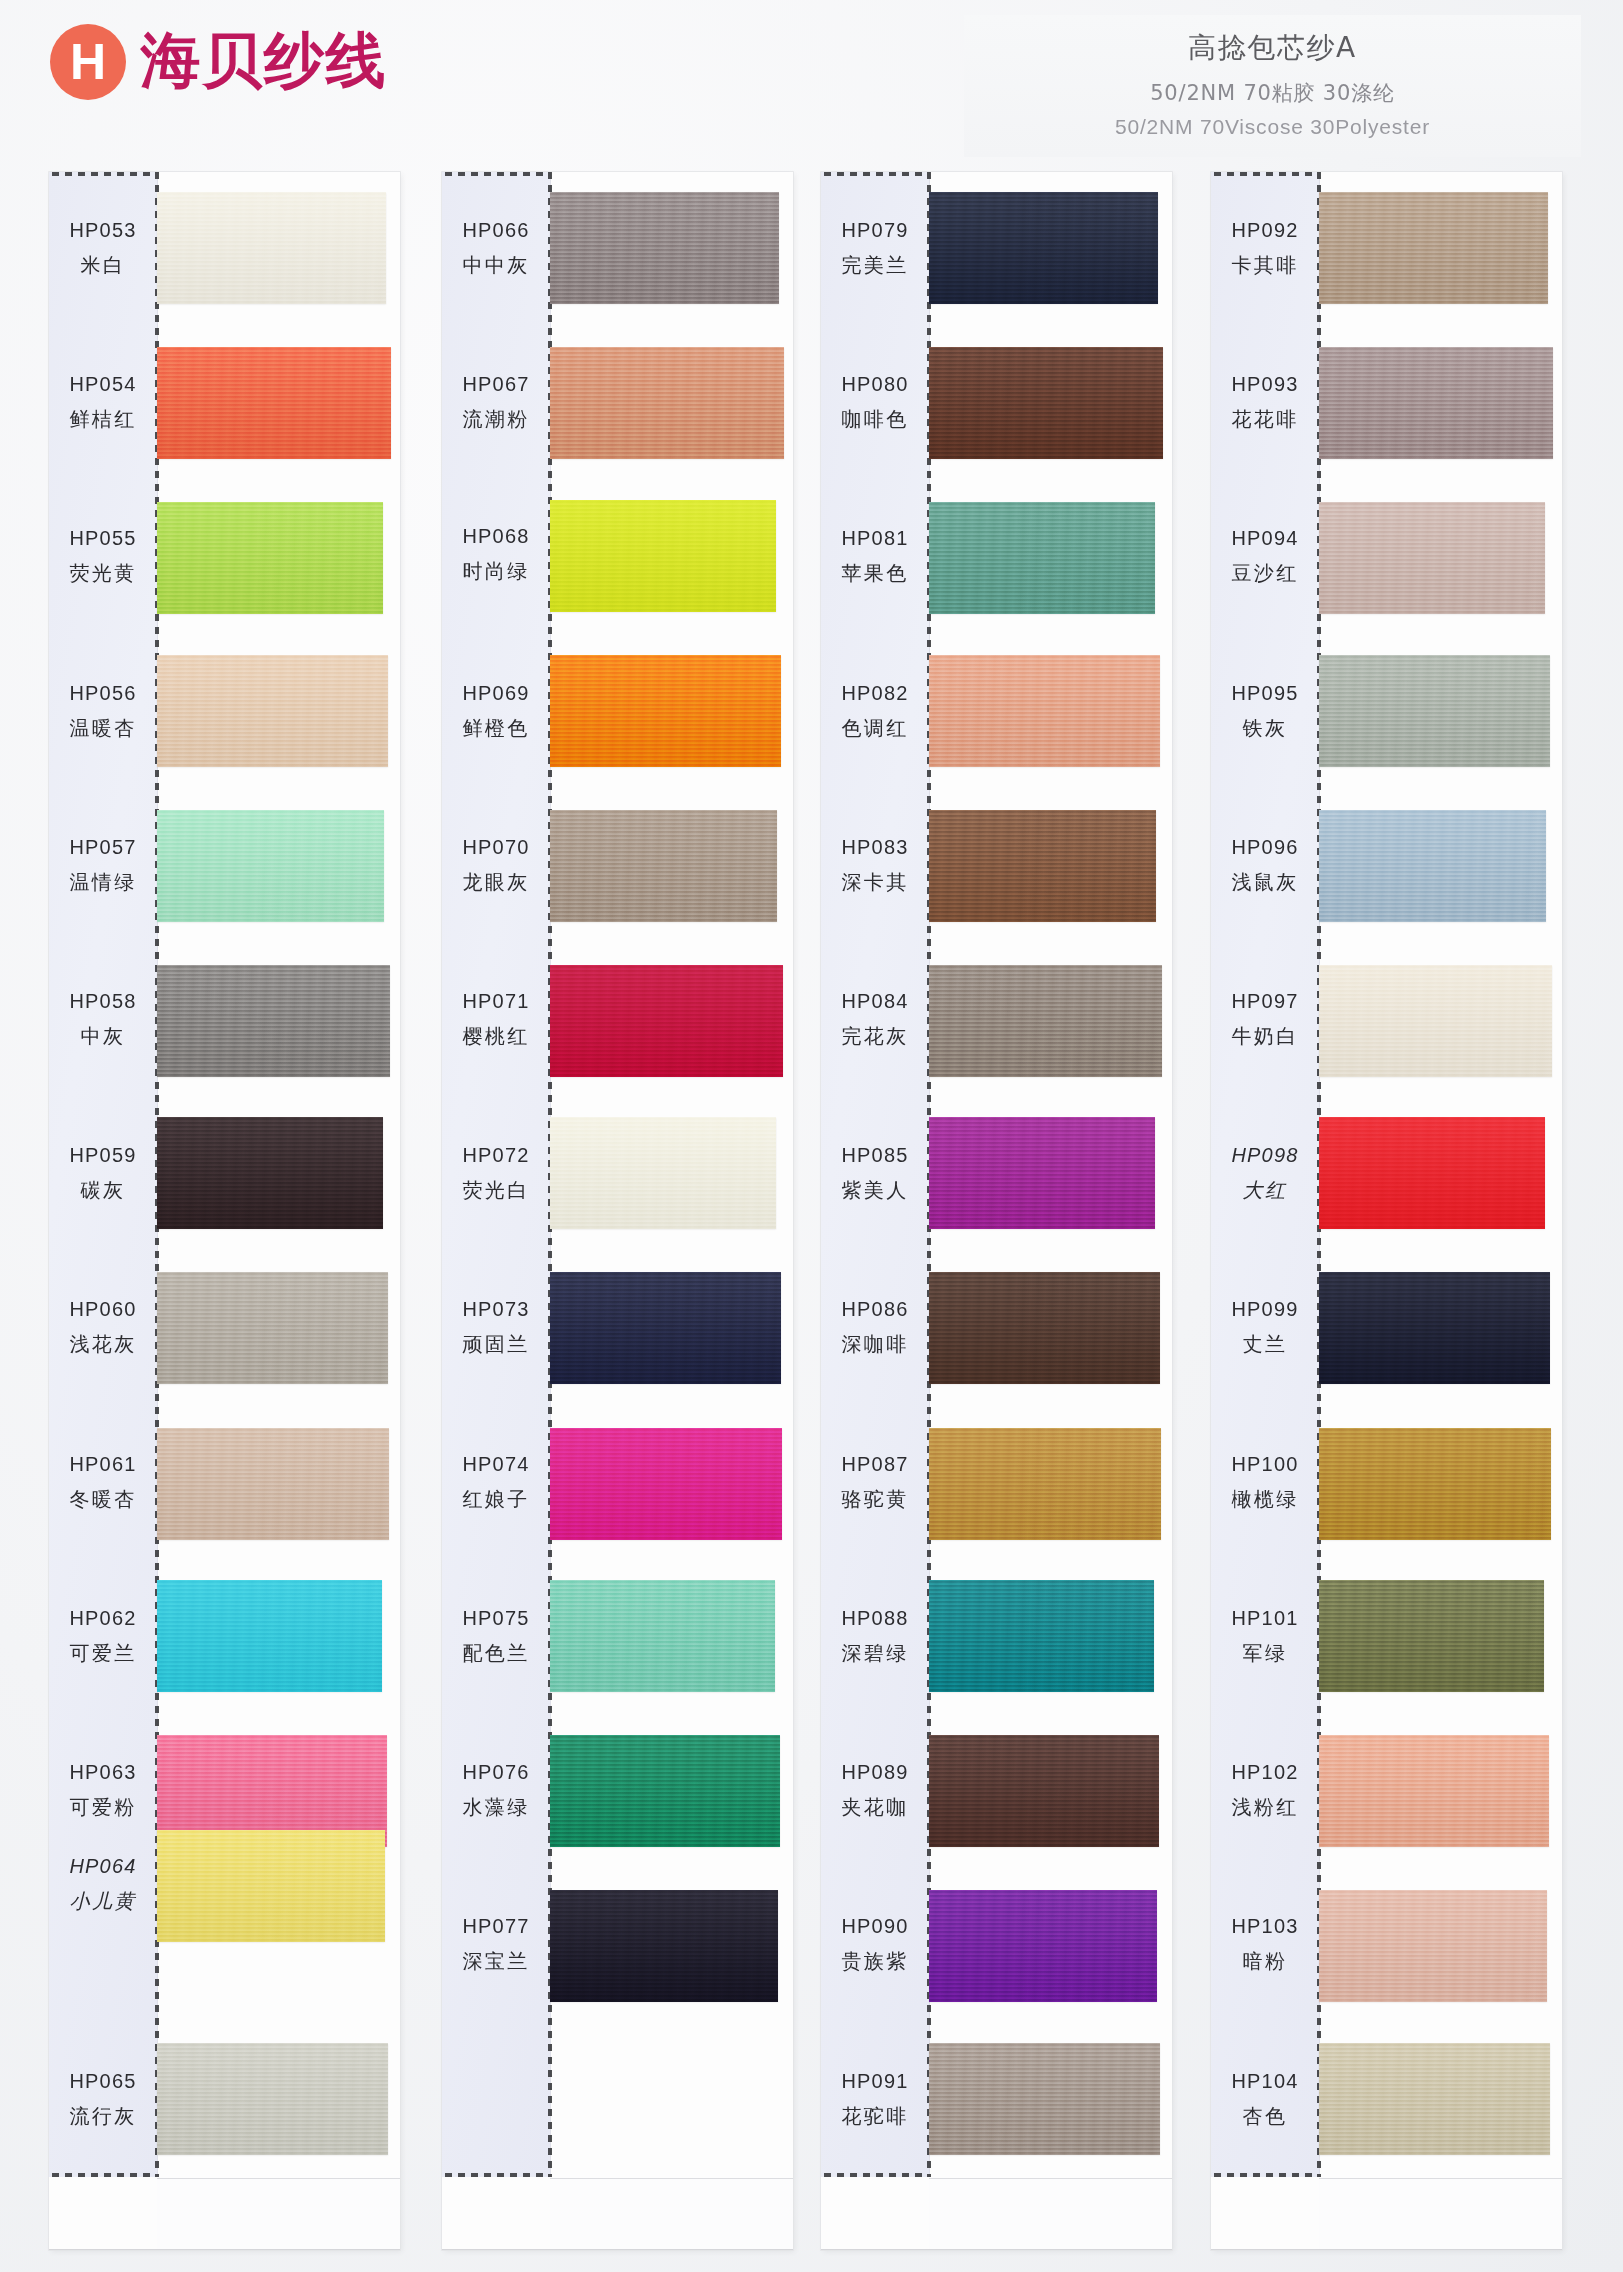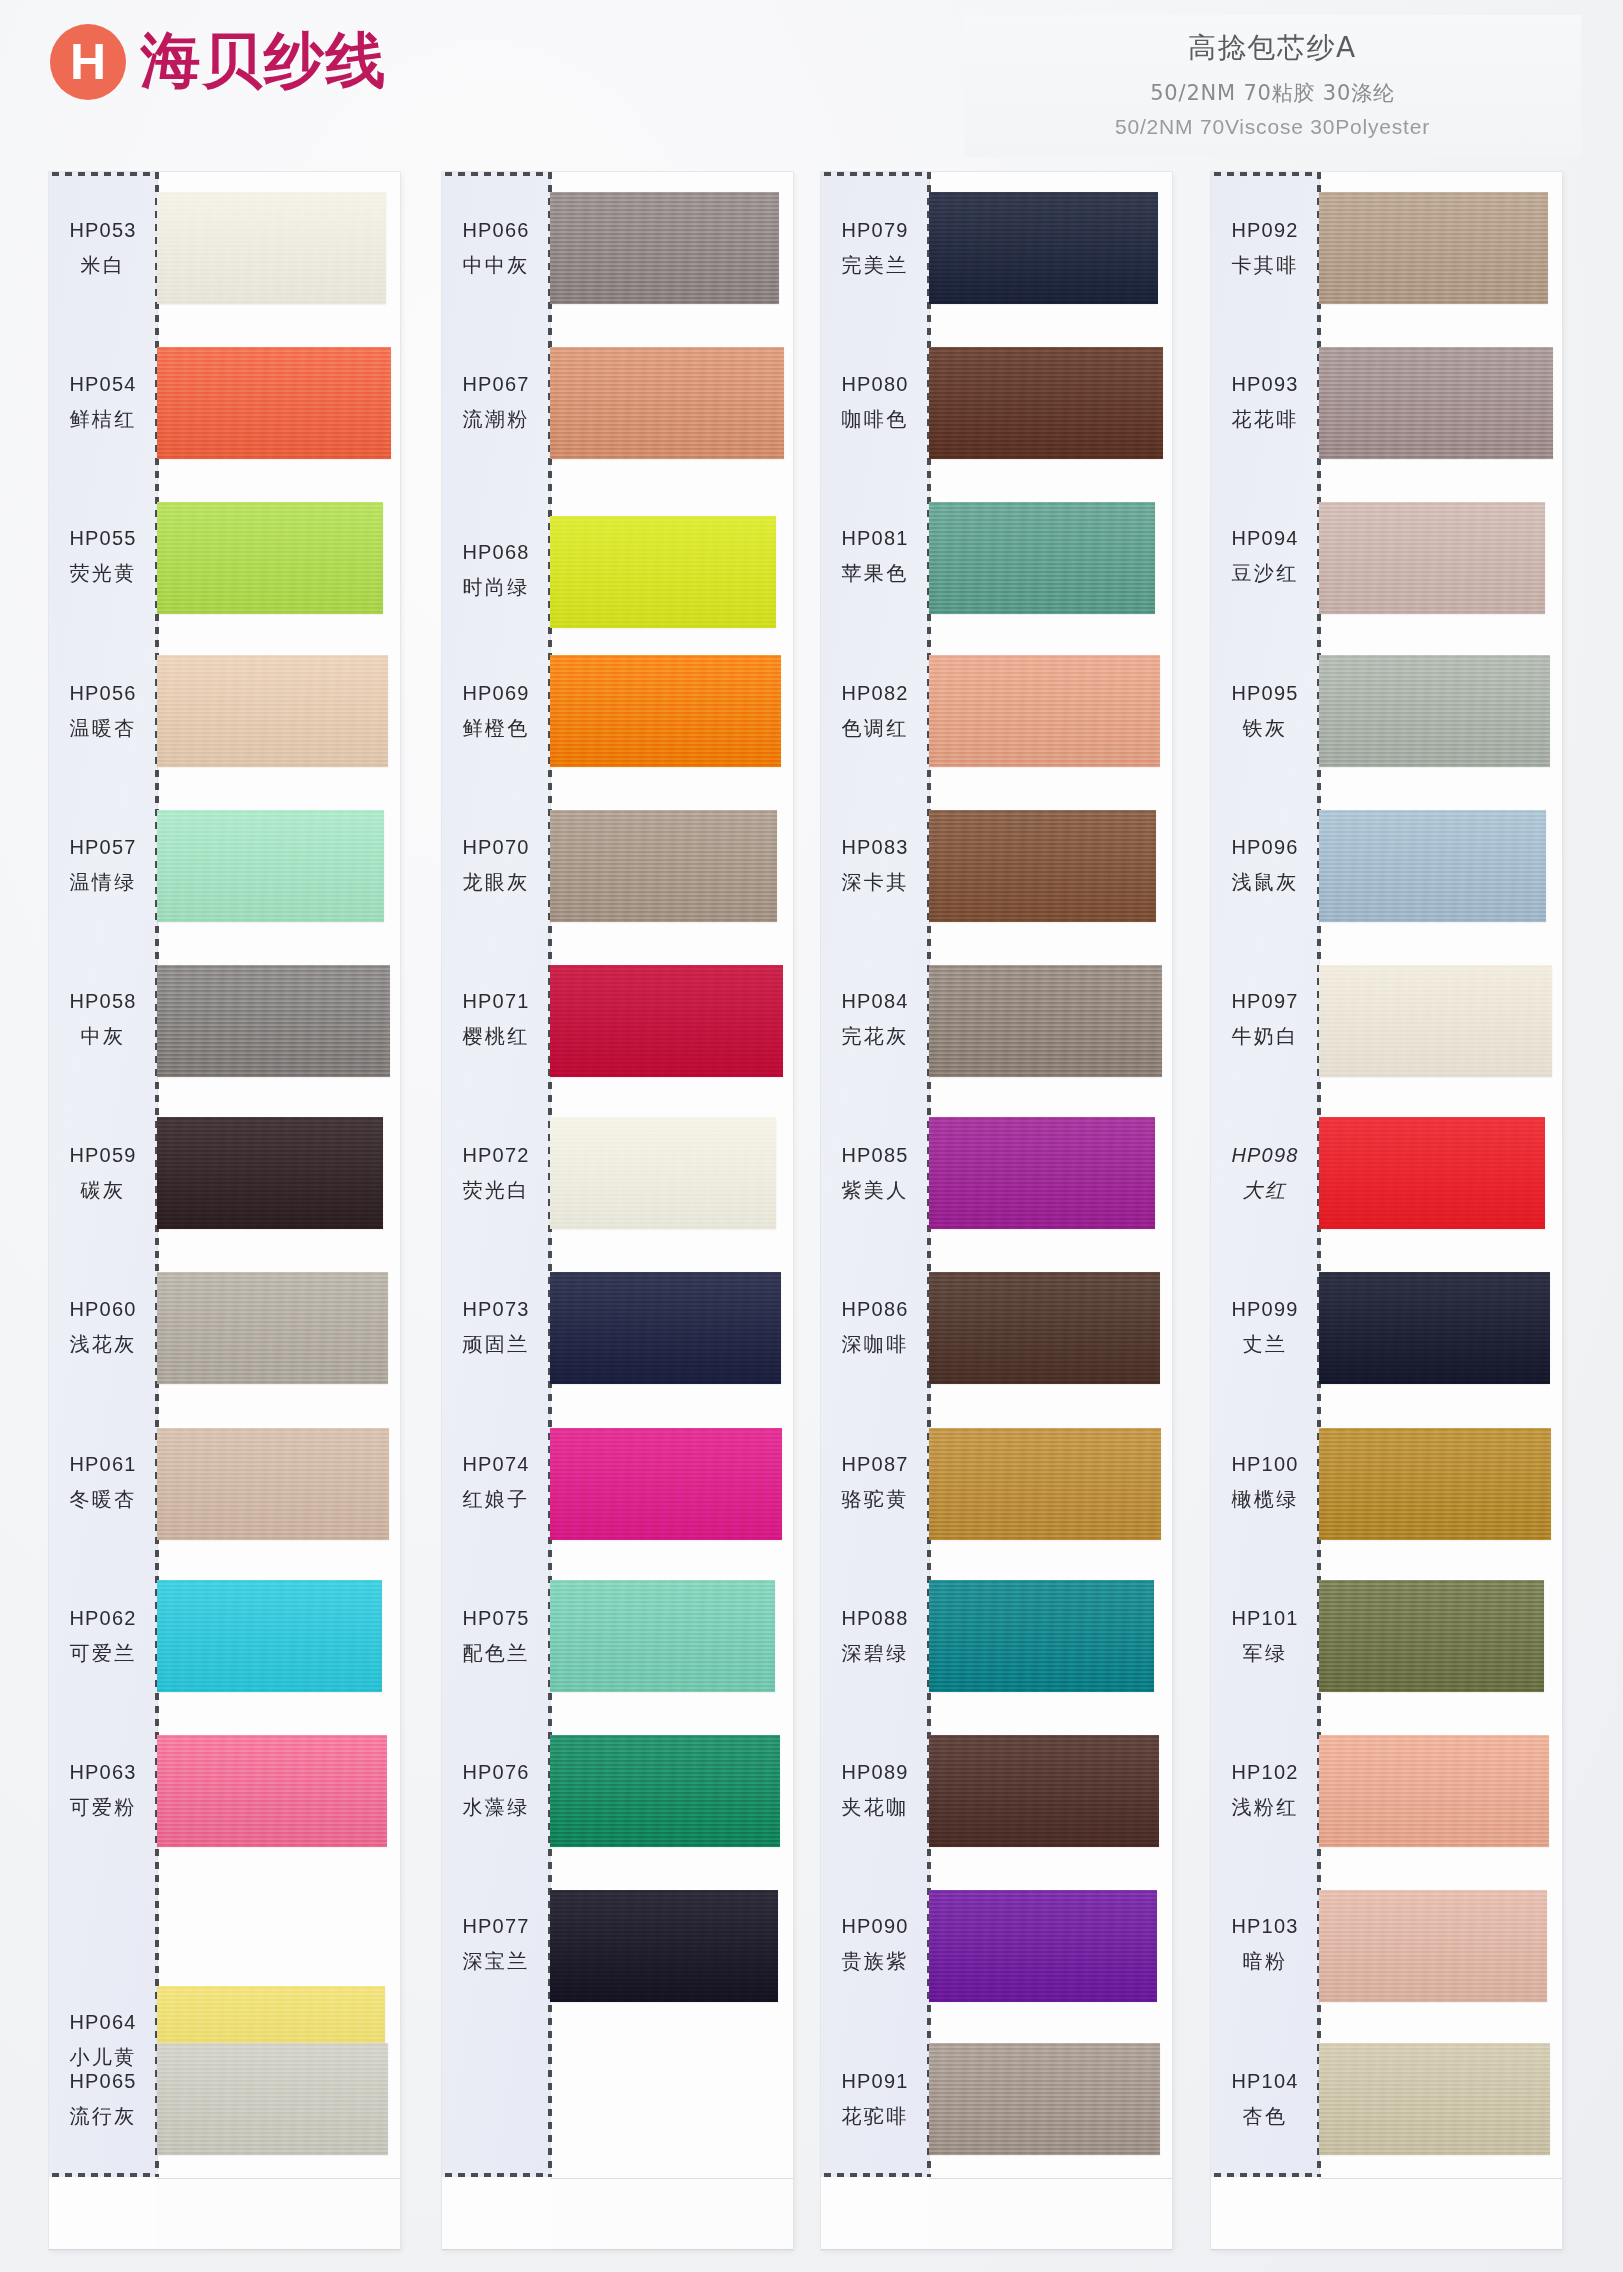--- a/index.html
+++ b/index.html
@@ -237,21 +237,21 @@
           </div>
           <div class="swatch" style="background: rgb(43, 200, 221); width: 225px; top: 20px;"></div>
         </div>
         <div class="row" style="top: 1542px;">
           <div class="label">
             <div class="code">HP063</div>
             <div class="cname">可爱粉</div>
           </div>
           <div class="swatch" style="background: rgb(245, 106, 148); width: 230px; top: 21px;"></div>
         </div>
-        <div class="row" style="top: 1792px;">
+        <div class="row" style="top: 1636px; font-style: italic;">
           <div class="label">
             <div class="code">HP064</div>
             <div class="cname">小儿黄</div>
           </div>
           <div class="swatch" style="background: rgb(240, 224, 106); width: 228px; top: 22px;"></div>
         </div>
         <div class="row" style="top: 1851px;">
           <div class="label">
             <div class="code">HP065</div>
             <div class="cname">流行灰</div>
@@ -276,21 +276,21 @@
           </div>
           <div class="swatch" style="background: rgb(141, 130, 130); width: 229px; top: 20px;"></div>
         </div>
         <div class="row" style="top: 154px;">
           <div class="label">
             <div class="code">HP067</div>
             <div class="cname">流潮粉</div>
           </div>
           <div class="swatch" style="background: rgb(217, 143, 109); width: 234px; top: 21px;"></div>
         </div>
-        <div class="row" style="top: 322px;">
+        <div class="row" style="top: 306px;">
           <div class="label">
             <div class="code">HP068</div>
             <div class="cname">时尚绿</div>
           </div>
           <div class="swatch" style="background: rgb(217, 232, 30); width: 226px; top: 22px;"></div>
         </div>
         <div class="row" style="top: 463px;">
           <div class="label">
             <div class="code">HP069</div>
             <div class="cname">鲜橙色</div>

